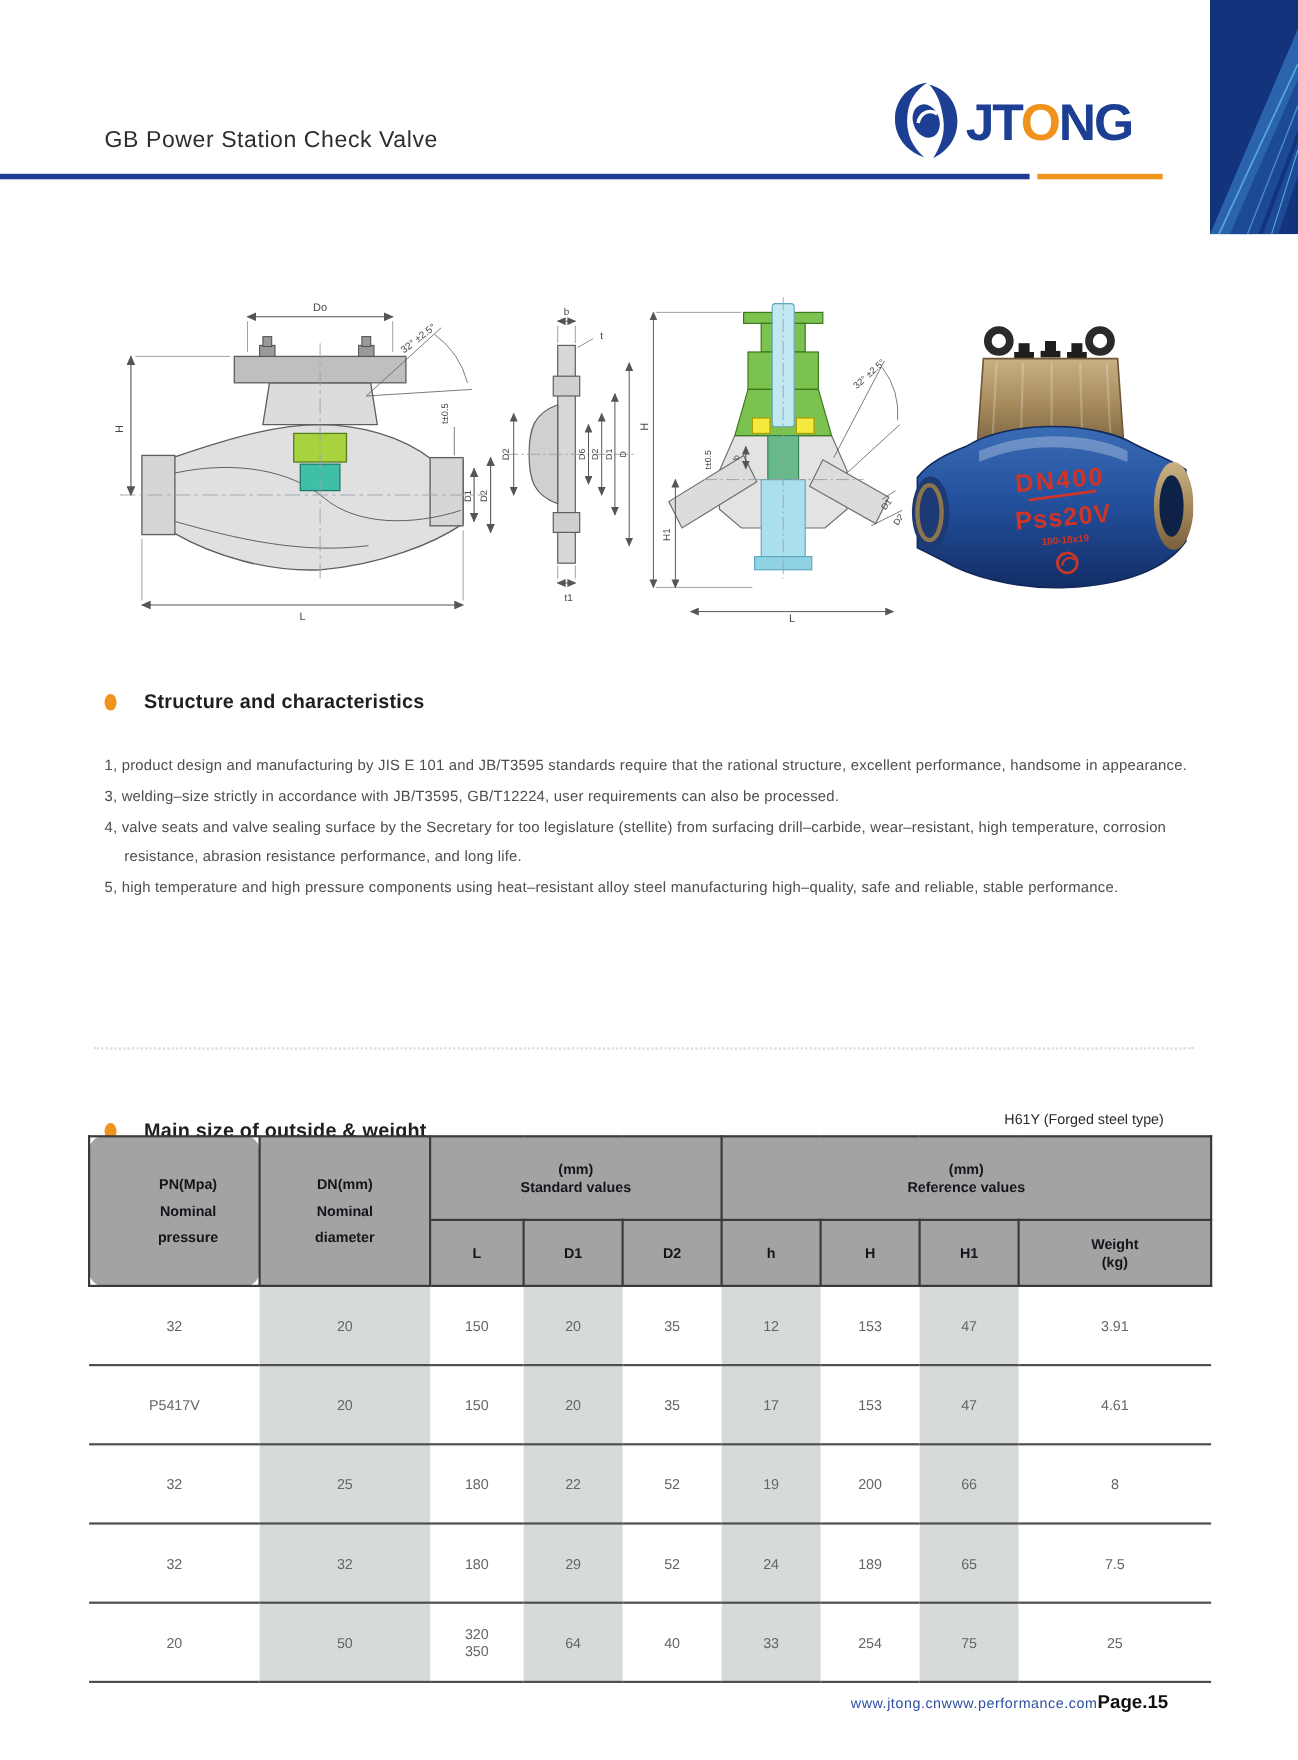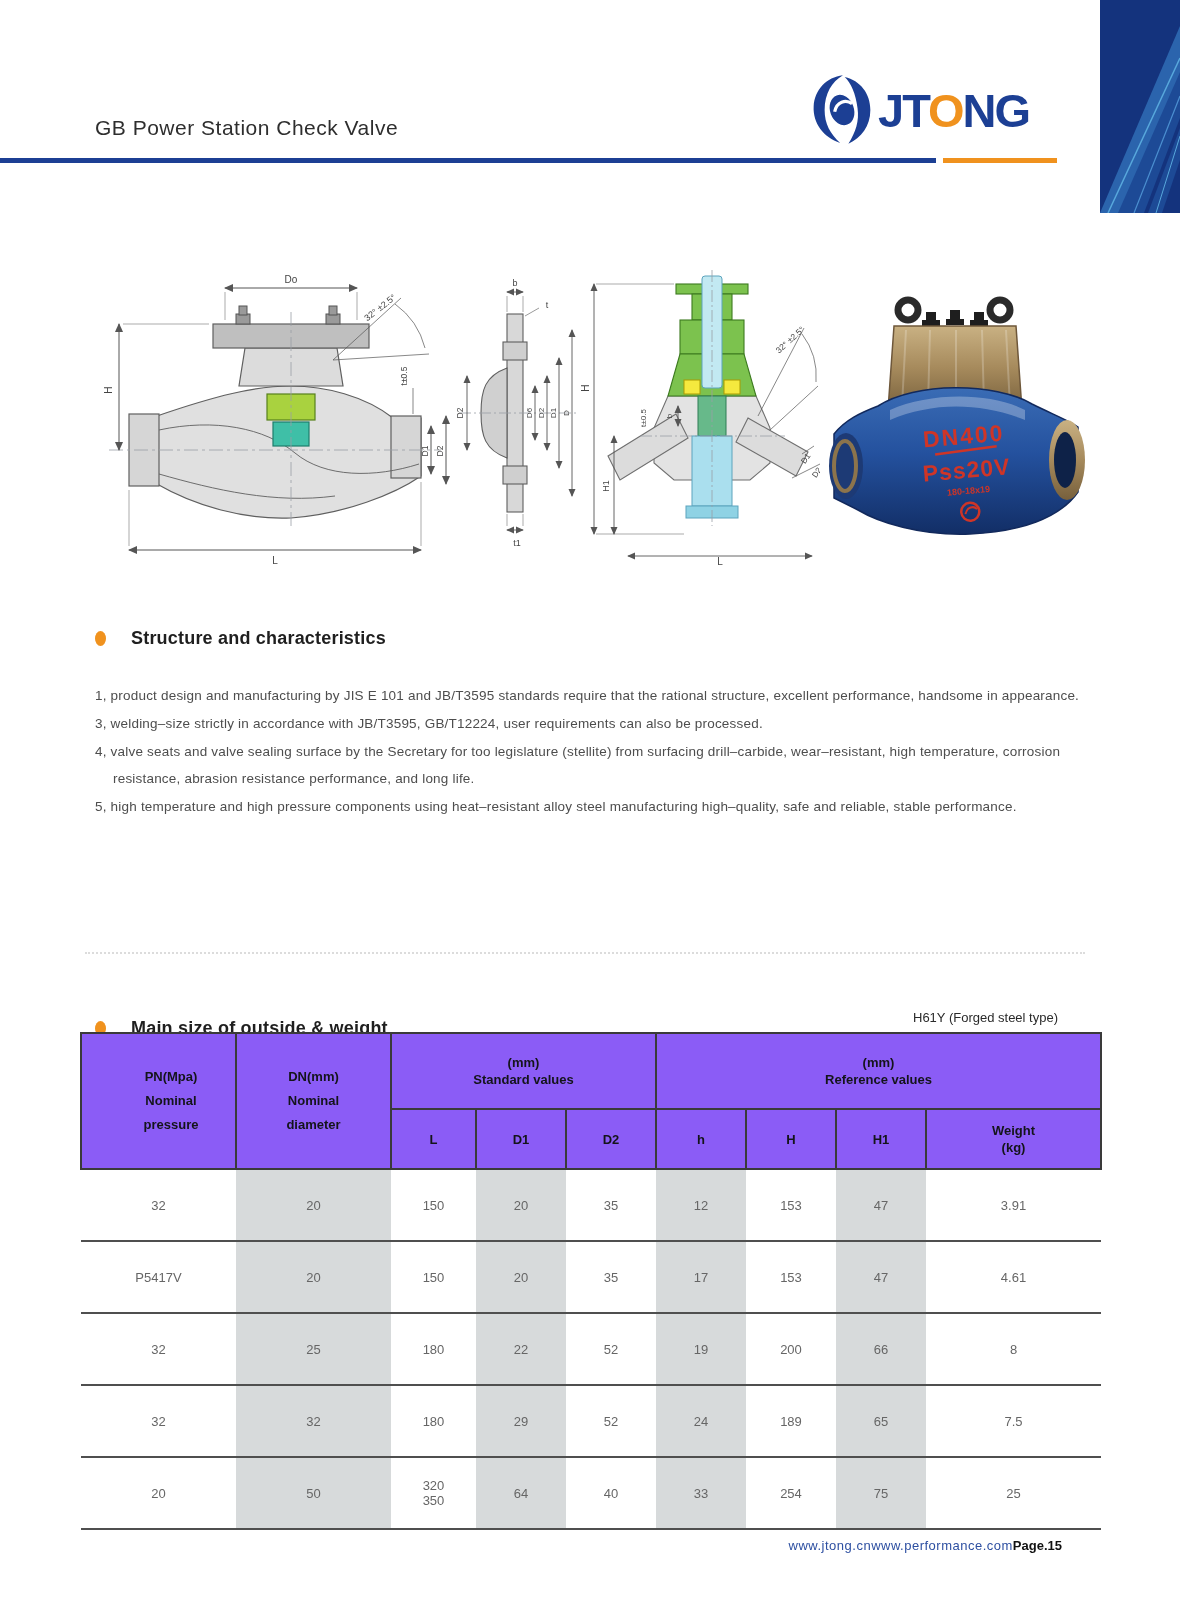--- a/index.html
+++ b/index.html
@@ -32,36 +32,36 @@
   .char-list li{padding-left:18px;text-indent:-18px;margin-bottom:1px;}
   .dotted-divider{position:absolute;left:85px;top:952px;width:1000px;border-top:2px dotted #dcdcdc;}
   .type-label{position:absolute;right:122px;top:1010px;font-size:13px;color:#2a2a2a;}
   
   table.size{
     position:absolute;left:80px;top:1032px;width:1020px;border-collapse:collapse;
     table-layout:fixed;
   }
   table.size col.shade{background:#d7dadb;}
   table.size th{
-    background:#8b5cf6;border:2px solid #3a3a3a;font-size:13px;color:#14141a;
+    background:#a3a3a3;border:2px solid #3a3a3a;font-size:13px;color:#14141a;
     font-weight:bold;text-align:center;vertical-align:middle;margin-top:16px;
   }
   table.size tr.h1 th{height:72px;}
   table.size tr.h2 th{height:56px;}
-  th.pn{text-align:left;padding-left:26px;}
+  th.pn{text-align:left;padding-left:26px;border-radius:13px;}
   th.pn span,th.dn span{display:block;line-height:24px;}
   th .grp{display:block;line-height:17px;}
   table.size td{
     border-bottom:2px solid #4f4f4f;height:68px;text-align:center;vertical-align:middle;
     font-size:13px;color:#666;white-space:pre-line;
   }
   
   .footer{position:absolute;top:1538px;right:118px;display:flex;align-items:baseline;gap:0;}
   .footer a{font-size:13px;color:#2d4fa1;text-decoration:none;letter-spacing:0.5px;}
-  .footer .pg{font-size:13px;font-weight:bold;color:#111;}
+  .footer .pg{font-size:17px;font-weight:bold;color:#111;}
   
   .dim{fill:#444;}
 </style>
 </head>
 <body>
 
 <div class="page">
 
   <div class="page-title">GB Power Station Check Valve</div>
   <div class="rule-blue"></div>

